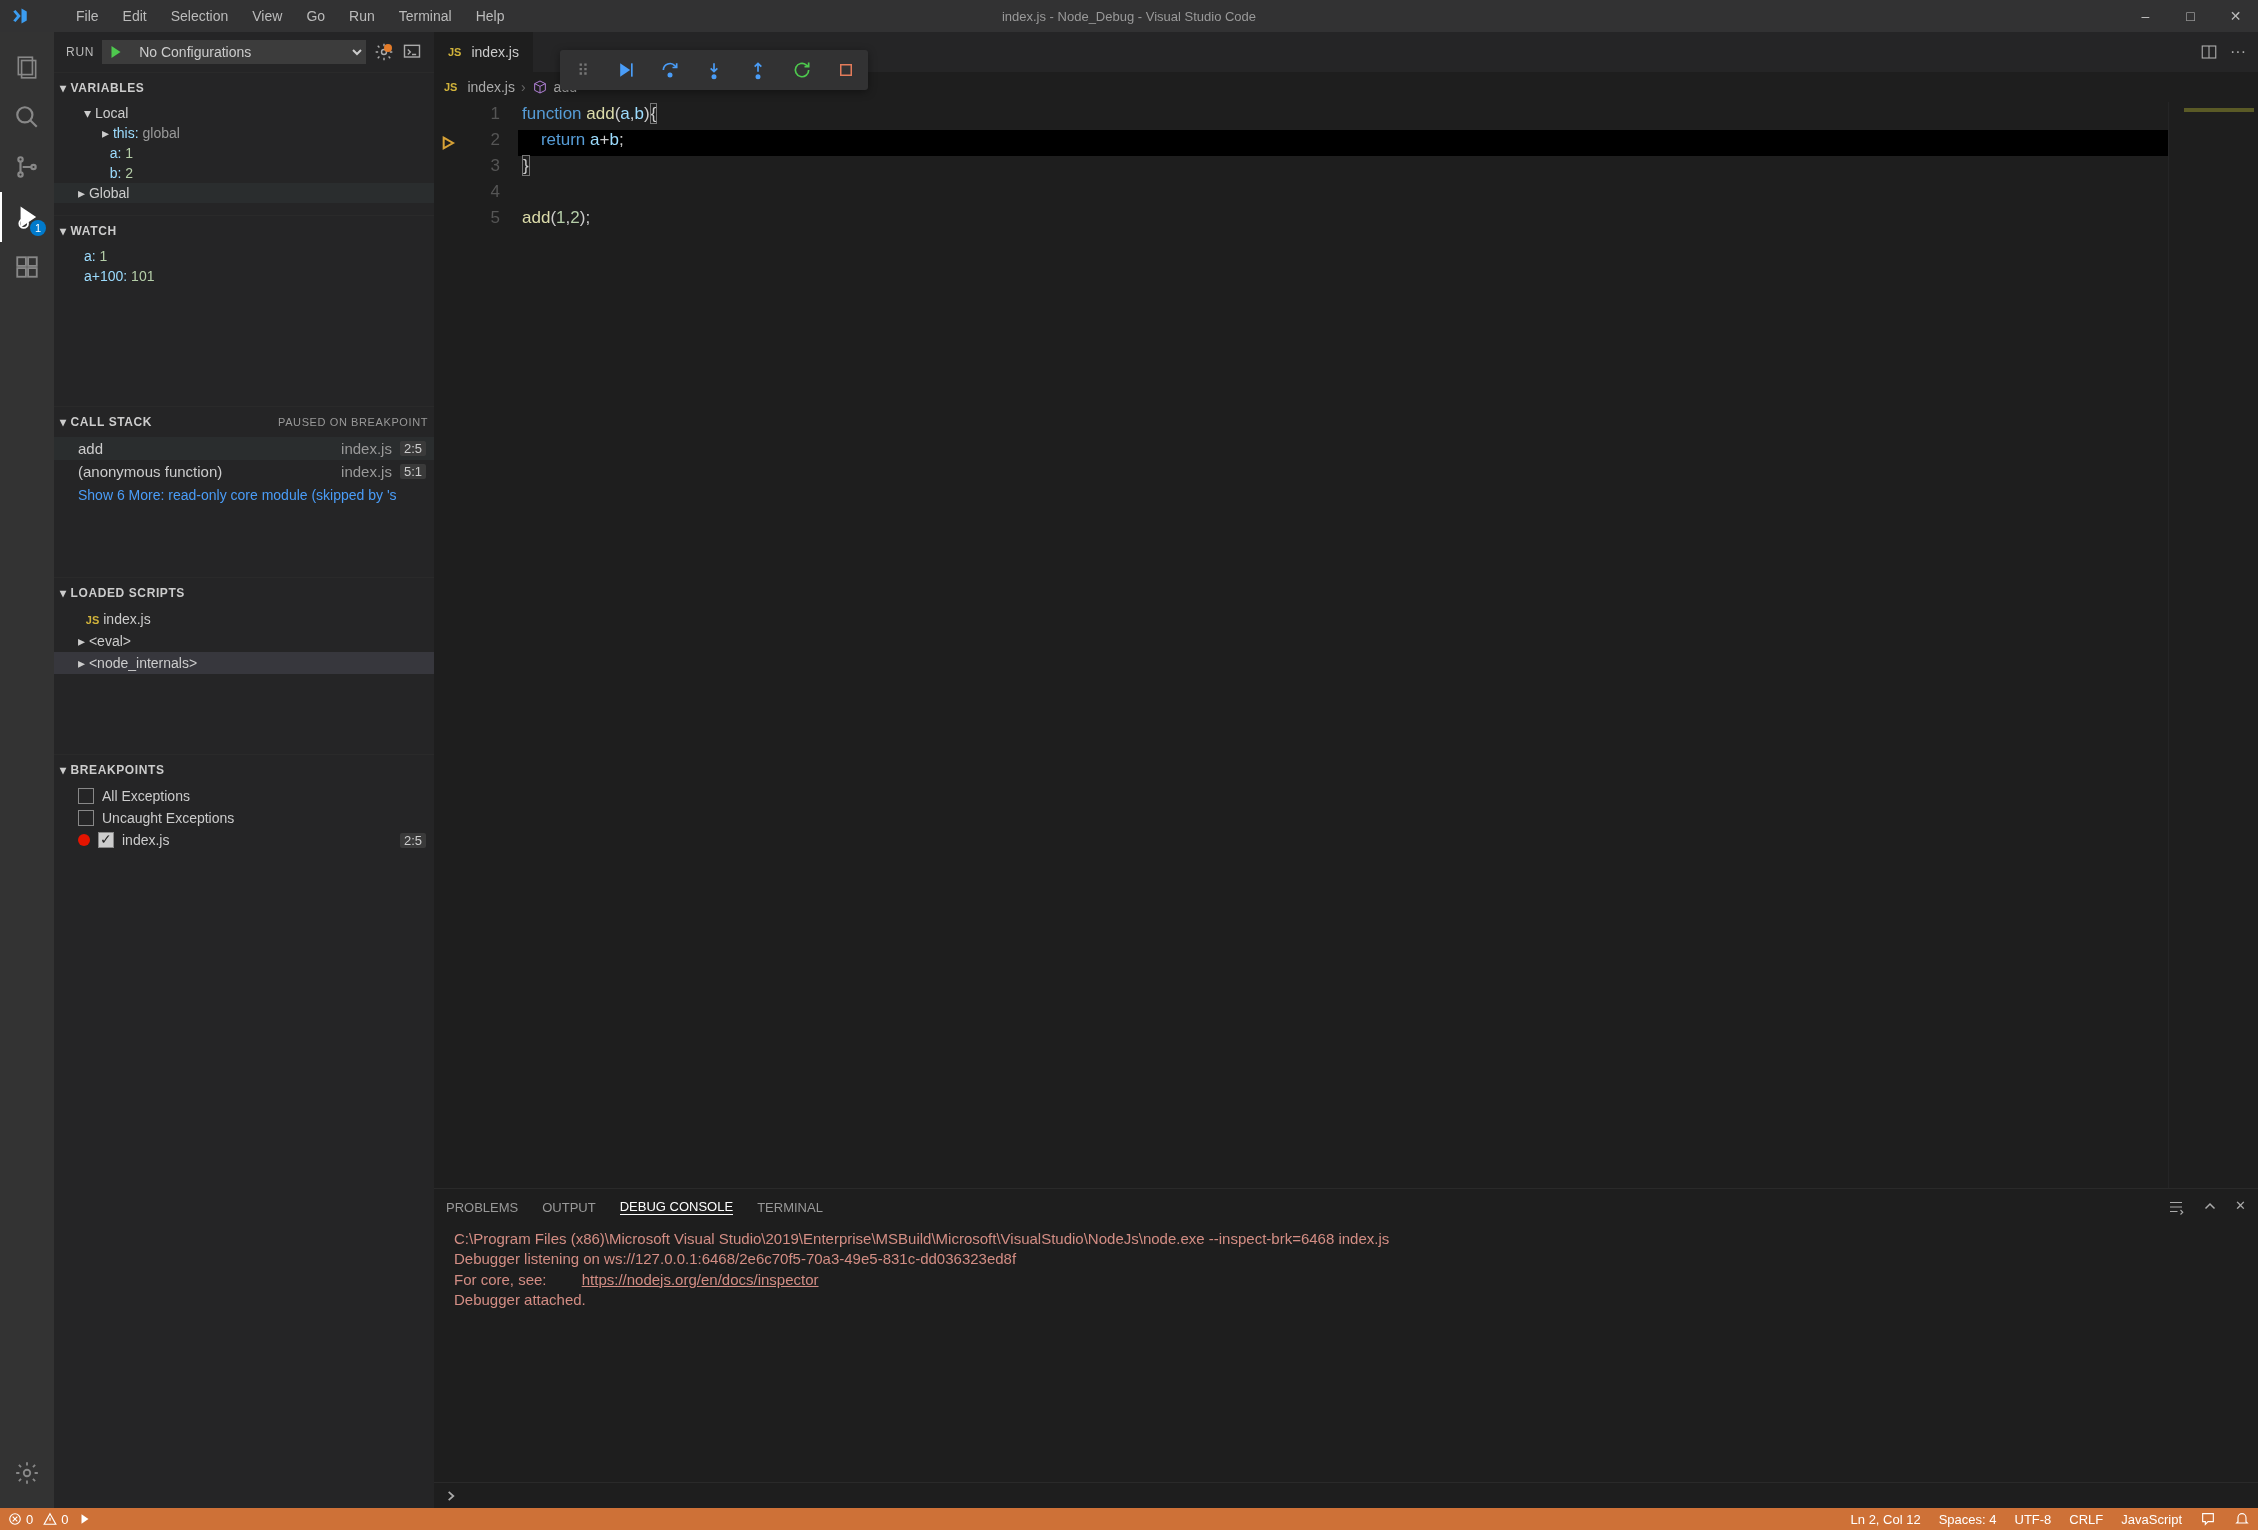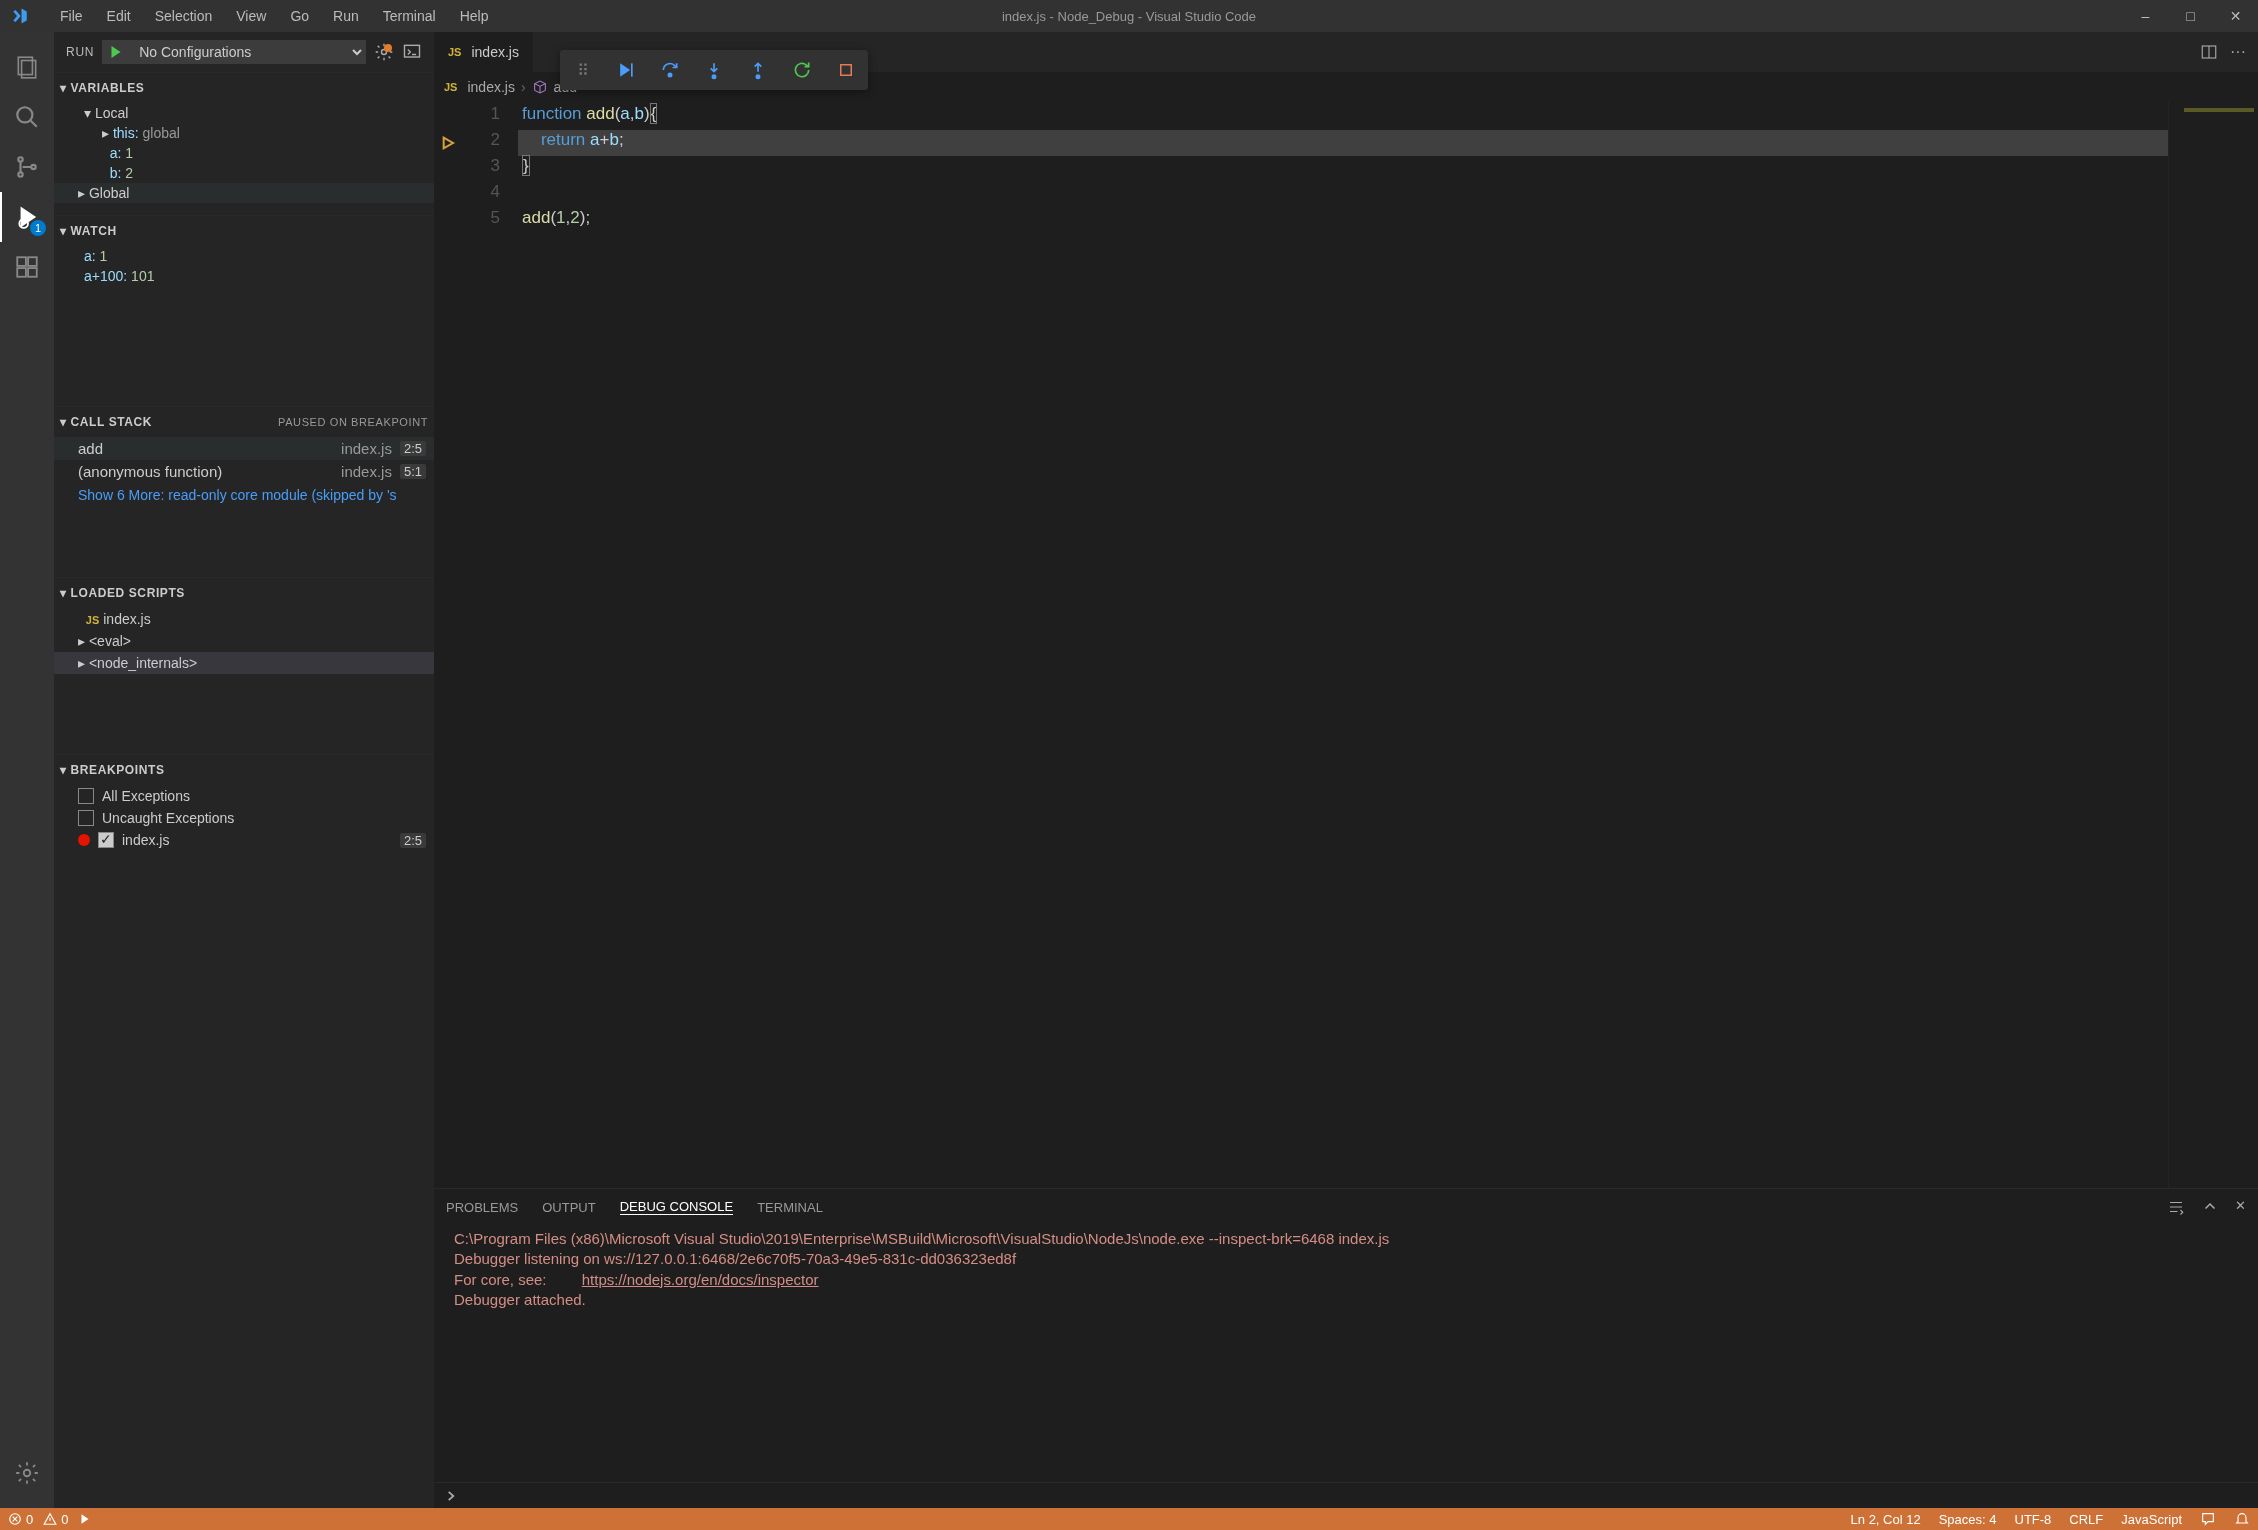--- a/index.html
+++ b/index.html
@@ -1,17 +1,17 @@
 <!DOCTYPE html>
 <html><head>
 <meta charset="utf-8">
 <style>
 * { margin:0; padding:0; box-sizing:border-box; font-family:"Segoe UI",Arial,sans-serif; }
 body { background:#1e1e1e; color:#ccc; width:2258px; height:1530px; overflow:hidden; position:relative; }
-.titlebar{ height:32px; background:#323233; display:flex; align-items:center; color:#bbb; font-size:14px; }
+.titlebar{ height:32px; background:#323233; display:flex; align-items:center; color:#bbb; font-size:14px;gap:16px; }
 .titlebar .menu{ display:flex; padding-left:10px; gap:4px; }
 .titlebar .menu span{ padding:4px 10px; cursor:default; }
 .titlebar .title{ position:absolute; left:50%; transform:translateX(-50%); font-size:13px; color:#999; }
 .titlebar .winctl{ position:absolute; right:0; top:0; height:32px; display:flex; }
 .titlebar .winctl div{ width:45px; display:flex; align-items:center; justify-content:center; color:#bbb; font-size:14px; }
 .titlebar .logo{ width:40px; display:flex; align-items:center; justify-content:center; }
 .main{ display:flex; height:calc(1530px - 32px - 22px); }
 .activitybar{ width:54px; background:#333333; display:flex; flex-direction:column; align-items:center; padding-top:10px; }
 .activitybar .icn{ width:54px; height:50px; display:flex; align-items:center; justify-content:center; color:#888; position:relative; }
 .activitybar .icn.active{ color:#fff; border-left:2px solid #fff; }
@@ -53,21 +53,21 @@
 .gutter{ width:54px; text-align:right; color:#555; padding-top:2px; }
 .gutter div{ height:26px; padding-right:18px; }
 .margin{ width:30px; padding-top:2px; }
 .margin div{ height:26px; display:flex; align-items:center; justify-content:center; }
 .lines{ flex:1; padding-top:2px; }
 .lines .line{ height:26px; padding-left:4px; white-space:pre; }
 .tok-kw{ color:#569cd6; }
 .tok-fn{ color:#dcdcaa; }
 .tok-par{ color:#9cdcfe; }
 .tok-num{ color:#b5cea8; }
-.line.hl{ background:#404040; }
+.line.hl{ background:#000000; }
 .brace-match{ border:1px solid #777; }
 .minimap{ position:absolute; right:0; top:0; width:90px; height:100%; background:#1e1e1e; border-left:1px solid #252526; }
 .minimap .hi{ position:absolute; top:6px; right:4px; width:70px; height:4px; background:#5a5a26; }
 .panel{ height:320px; border-top:1px solid #2a2a2a; display:flex; flex-direction:column; }
 .panel-tabs{ height:36px; display:flex; align-items:center; padding:0 12px; gap:24px; font-size:13px; color:#999; }
 .panel-tabs span.active{ color:#fff; border-bottom:1px solid #fff; padding-bottom:0; }
 .panel-tabs .ptactions{ margin-left:auto; display:flex; gap:16px; color:#aaa; }
 .panel-body{ flex:1; padding:4px 20px; font-family:Consolas,monospace; font-size:15px; color:#d38d84; line-height:1.35; word-break:break-all; }
 .panel-body a{ color:#d38d84; text-decoration:underline;margin-left:31px; }
 .panel-input{ height:26px; border-top:1px solid #2a2a2a; display:flex; align-items:center; padding-left:10px; color:#aaa; }

